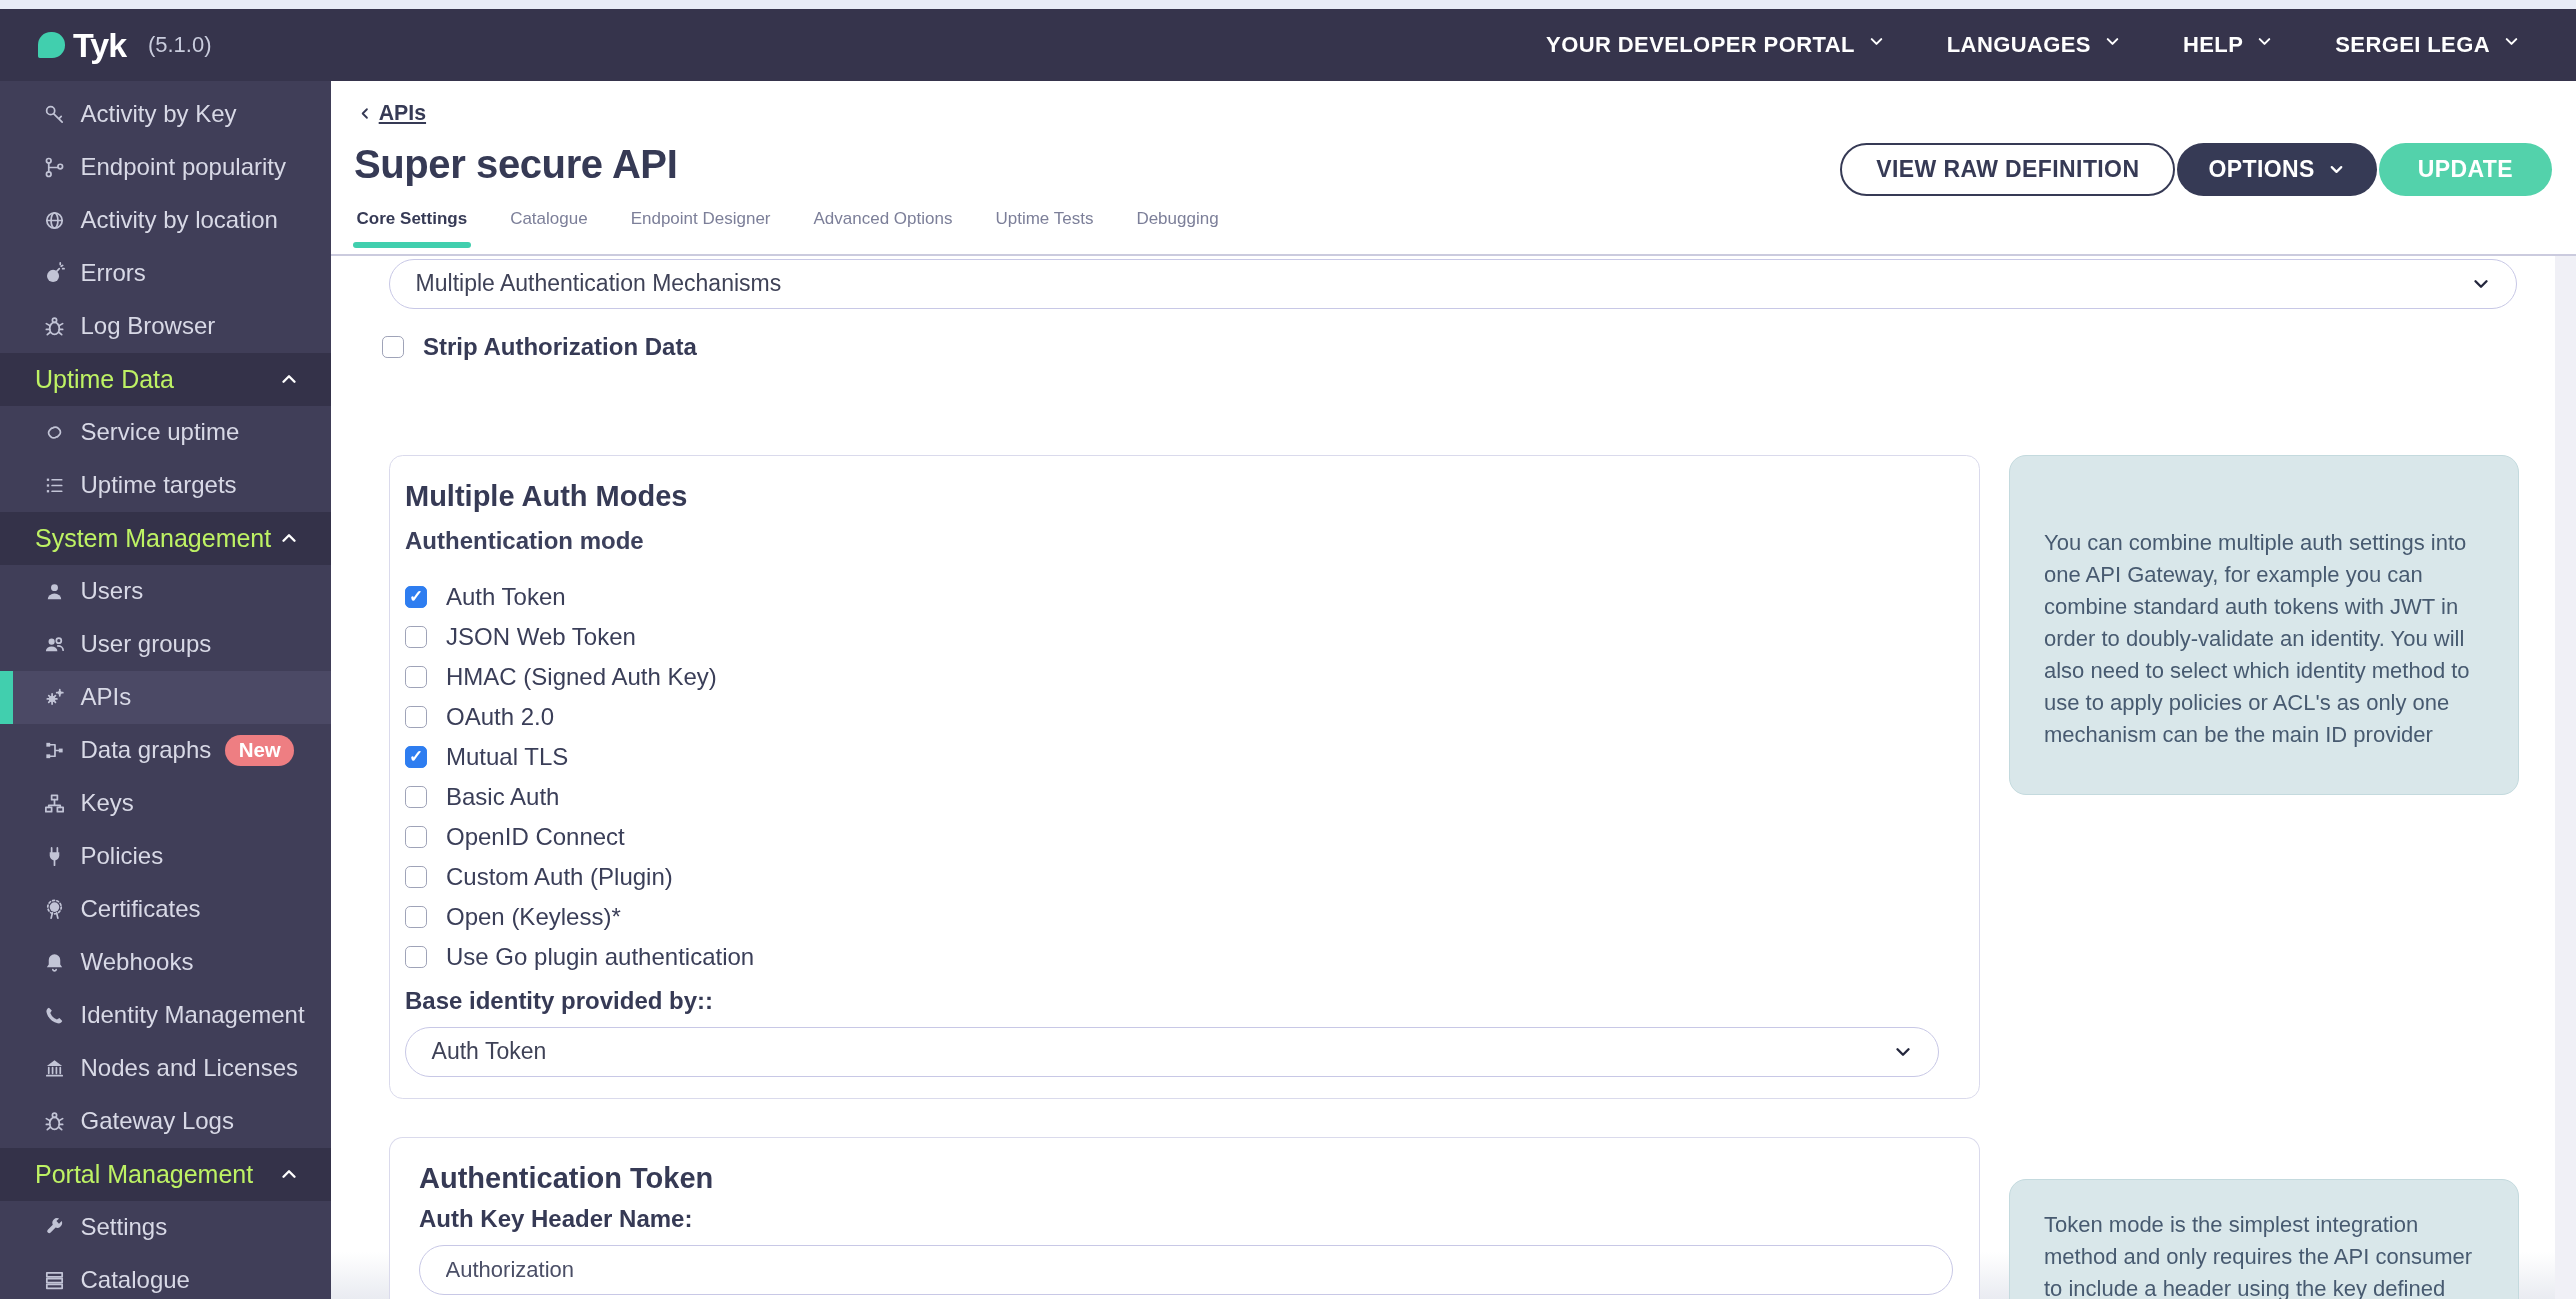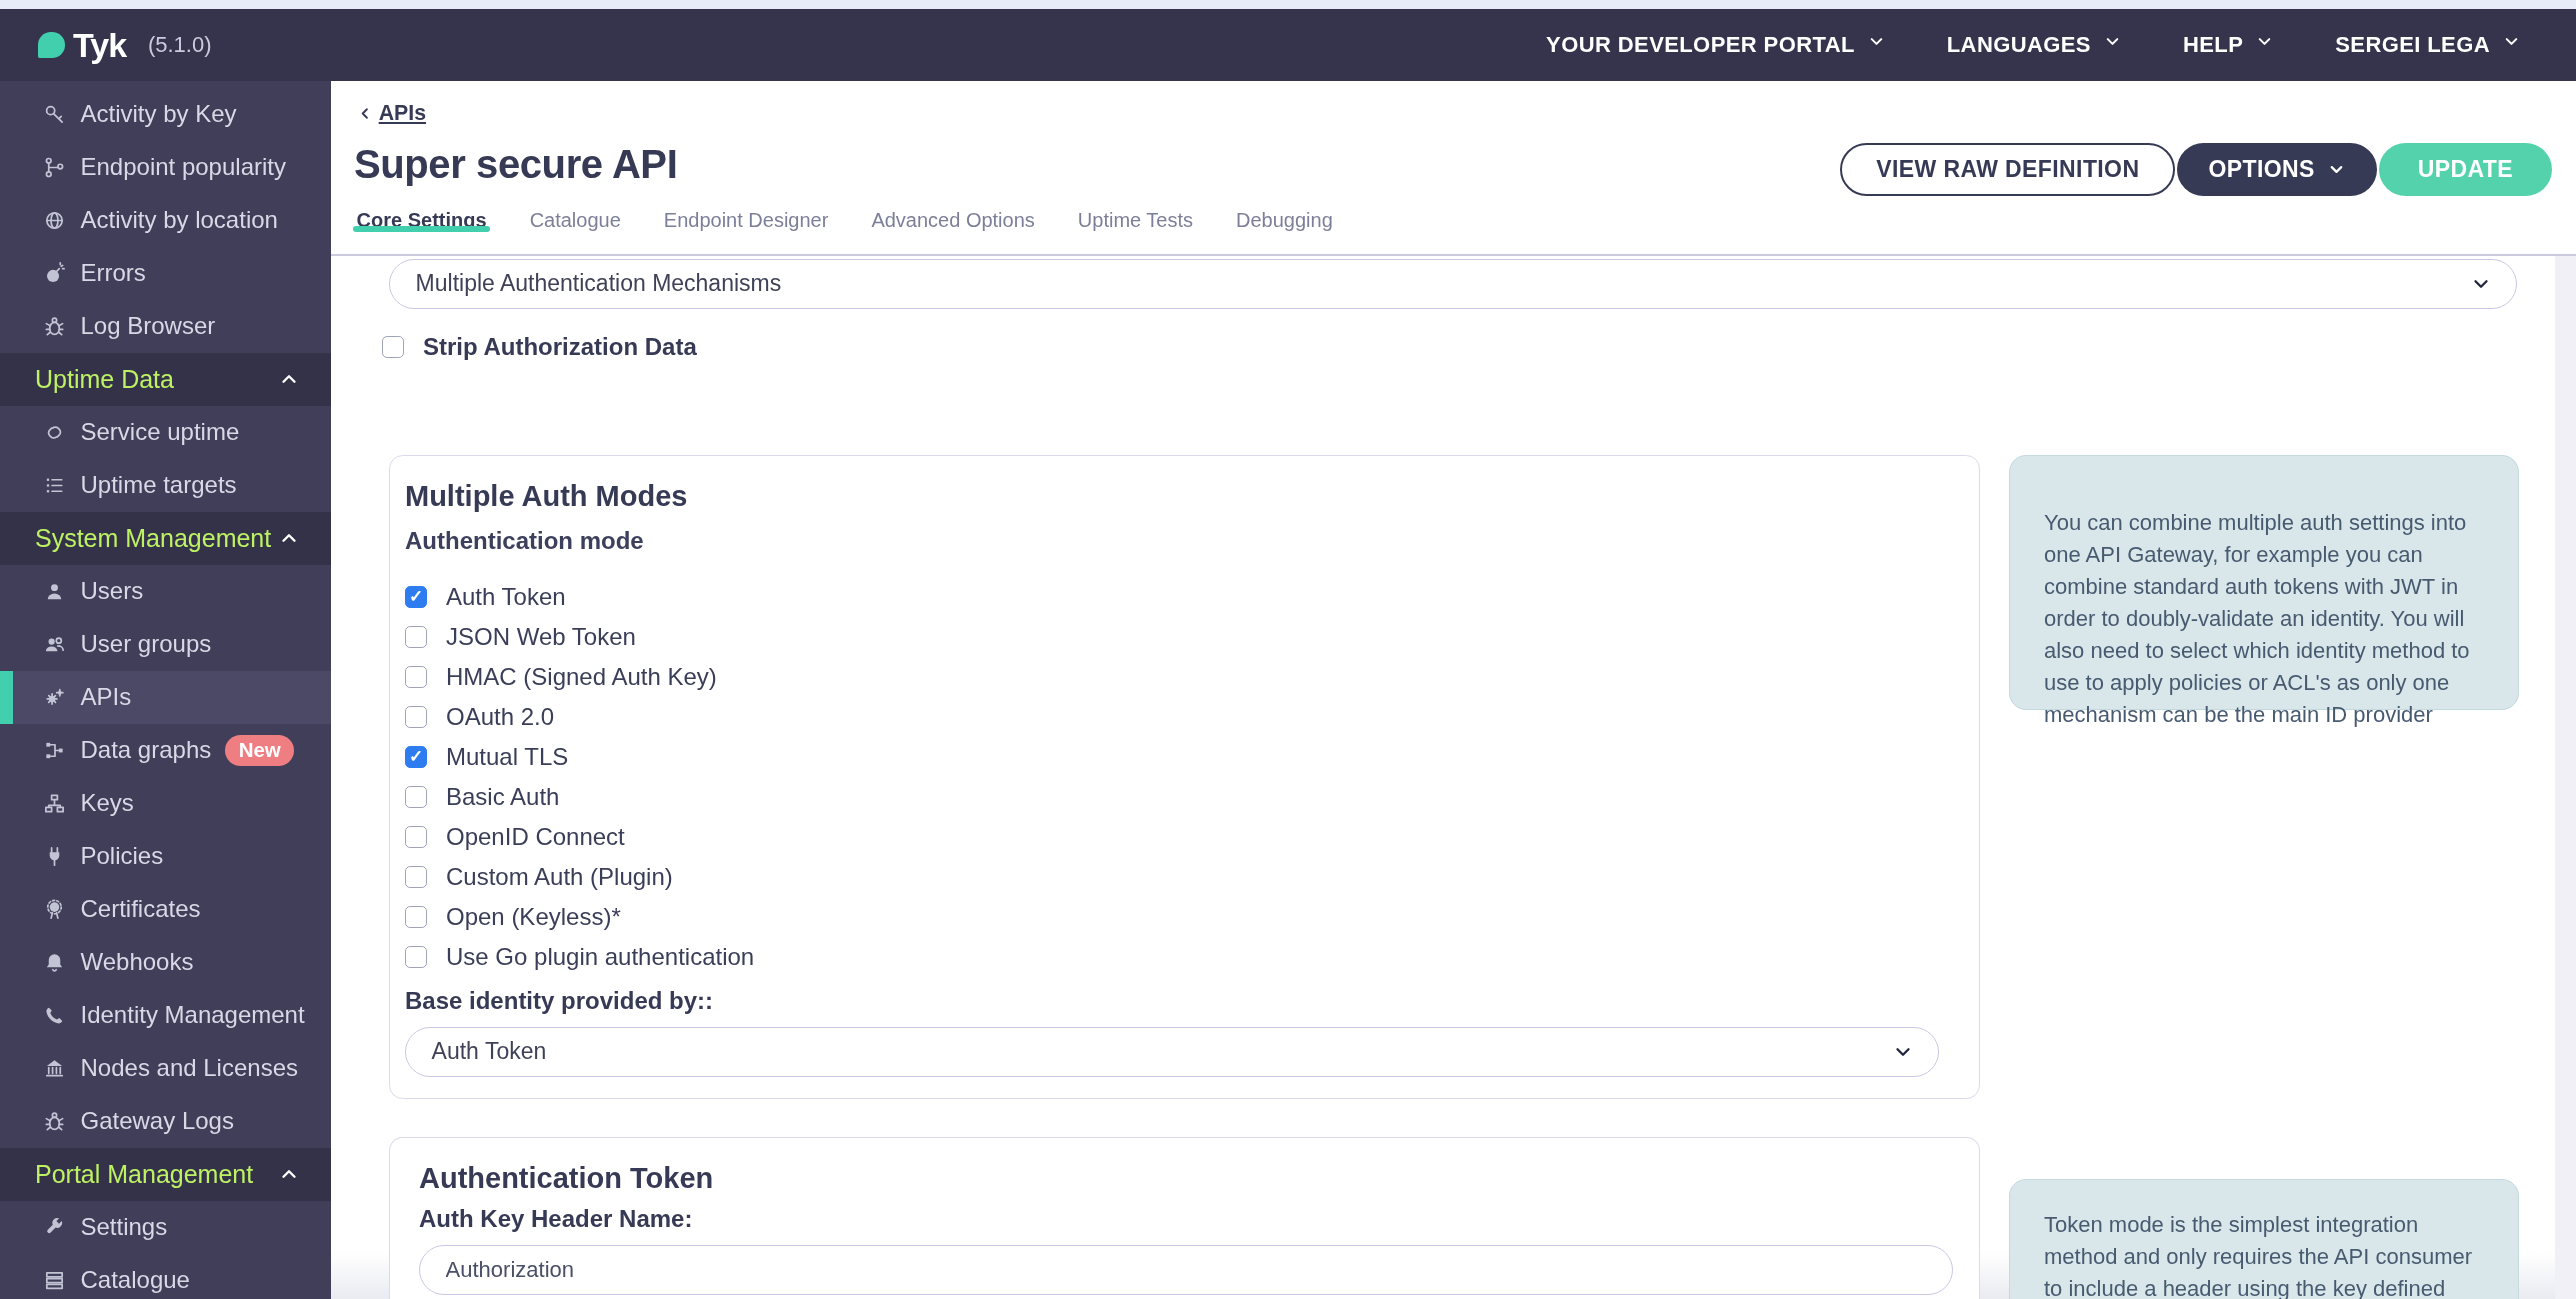--- a/index.html
+++ b/index.html
@@ -42,21 +42,21 @@
   .crumb .txt{text-decoration:underline}
   .crumb svg{width:17px;height:17px;stroke-width:2.6}
   .page-title{position:absolute;left:23px;top:61px;font-size:40px;font-weight:700;color:var(--dark);letter-spacing:-0.4px}
   .actions{position:absolute;right:24px;top:62px;display:flex;gap:2px;height:53px}
   .btn{display:flex;align-items:center;justify-content:center;border-radius:853px;font-size:23px;font-weight:700;letter-spacing:0.4px;cursor:pointer;white-space:nowrap}
   .btn-outline{border:2.6px solid var(--dark);color:var(--dark);background:#fff;padding:0 34px}
   .btn-dark{background:var(--dark);color:#fff;padding:0 31px;gap:12px}
   .btn-dark svg{width:19px;height:19px;stroke-width:2.8}
   .btn-teal{background:var(--update);color:#fff;padding:0 39px}
   .tabs{position:absolute;left:25.6px;top:128px;display:flex;gap:43px;align-items:flex-end;z-index:2}
-  .tab{font-size:20px;color:var(--muted);position:relative;cursor:pointer;white-space:nowrap}
+  .tab{font-size:17px;color:var(--muted);padding-bottom:19px;position:relative;cursor:pointer;white-space:nowrap}
   .tab.active{color:var(--dark);font-weight:700}
   .tab.active::after{content:"";position:absolute;left:-3.4px;right:-3.4px;bottom:0;height:6px;border-radius:3.4px;background:var(--teal)}
   .tabsep{position:absolute;left:0;right:0;top:173px;height:1.7px;background:#cbcbde}
 
   
   .content{position:absolute;left:0;top:175px;right:0;bottom:0;background:#fff}
   .bottom-fade{position:absolute;left:0;right:0;bottom:0;height:47px;background:linear-gradient(rgba(255,255,255,0),#e9ebf1);z-index:0}
   .gutter{position:absolute;right:0;top:0;width:21.3px;bottom:0;background:#f0f0f6;z-index:4;cursor:pointer}
 
   .pillselect{position:relative;height:50px;border:1.7px solid var(--input-border);border-radius:25.6px;background:#fff;display:flex;align-items:center;padding:0 60px 0 25.6px;font-size:23px;color:#3f4257;cursor:pointer}
@@ -74,21 +74,21 @@
   .panel2{left:58px;top:881px;width:1591px;height:282px;padding:24px 29px 0 29px;border-bottom:none;border-radius:13.7px 13.7px 0 0}
   .panel-title{font-size:29px;font-weight:600;color:var(--dark)}
   .panel-sub{font-size:24px;font-weight:600;color:#3c405c;margin-top:13.7px}
   .cblist{margin-top:22px}
   .cbrow{display:flex;align-items:center;height:40px;gap:19px;font-size:24px;color:#3a3e58;cursor:pointer}
   .bold-label{font-size:24px;font-weight:600;color:var(--dark);margin-top:10.2px}
   .inner-select{width:1534px;margin-top:12px}
   .text-input{width:1534px;height:50px;margin-top:12px;border:1.7px solid var(--input-border);border-radius:25.6px;font-size:22px;color:#4a4e66;padding:0 25.6px;outline:none;font-family:"Liberation Sans",sans-serif;display:block}
 
   .infobox{position:absolute;background:var(--info-bg);border:0.9px solid #c4dade;border-radius:17px;color:var(--info-text);font-size:22px;line-height:32px;padding:34px 34px;z-index:1}
-  .info1{left:1678px;top:199px;width:510px;height:255px;padding-top:51px}
+  .info1{left:1678px;top:199px;width:510px;height:340px;padding-top:71px}
   .info2{left:1678px;top:923px;width:510px;height:164px;padding-top:29px}
 </style>
 </head>
 <body>
 
 <svg width="0" height="0" style="position:absolute">
   <defs>
     <g id="chevron-down-icon">
         <path d="M6 9l6 6 6-6"></path>
       </g>

